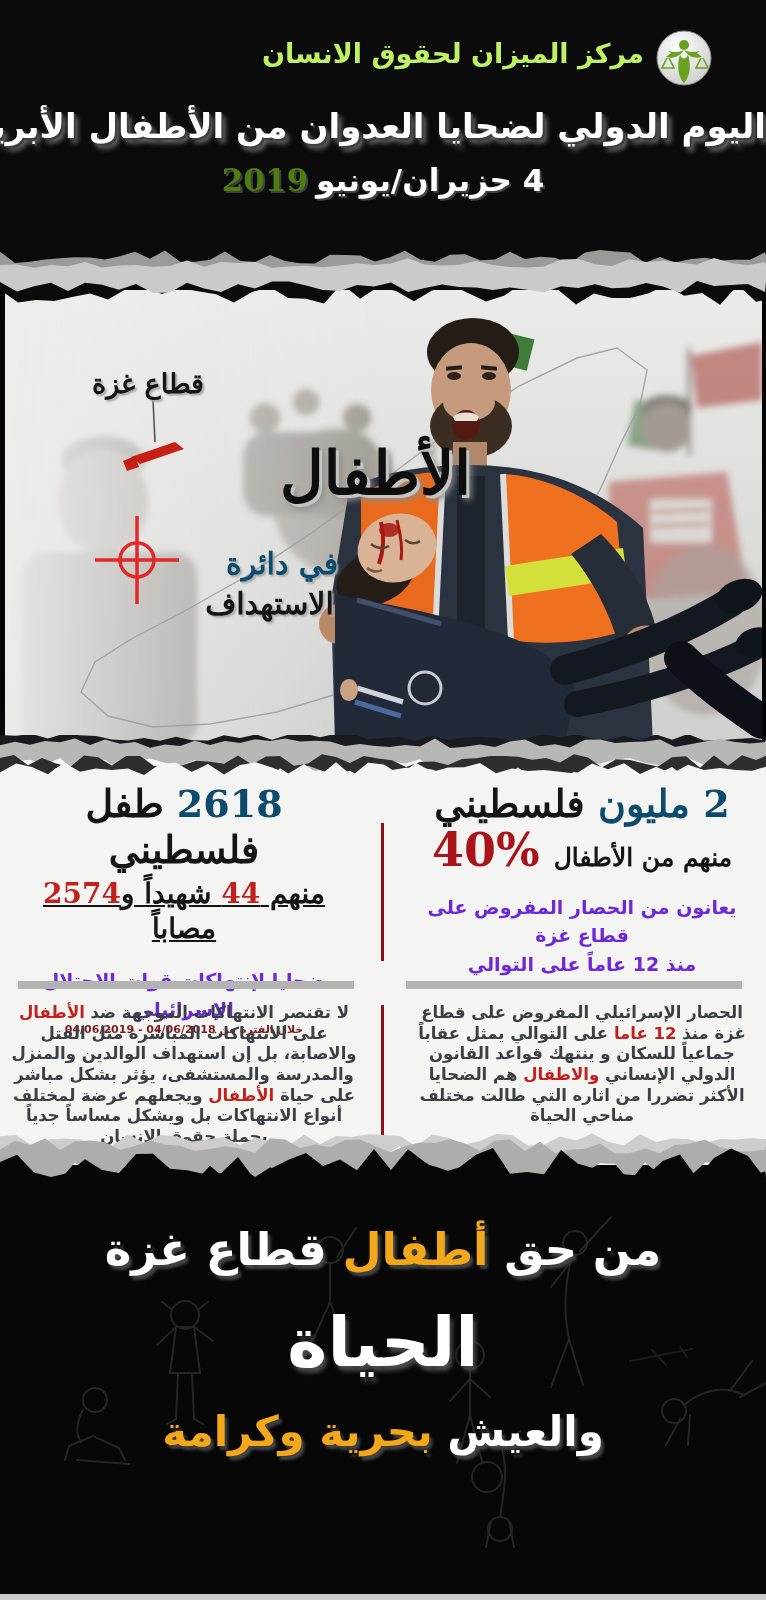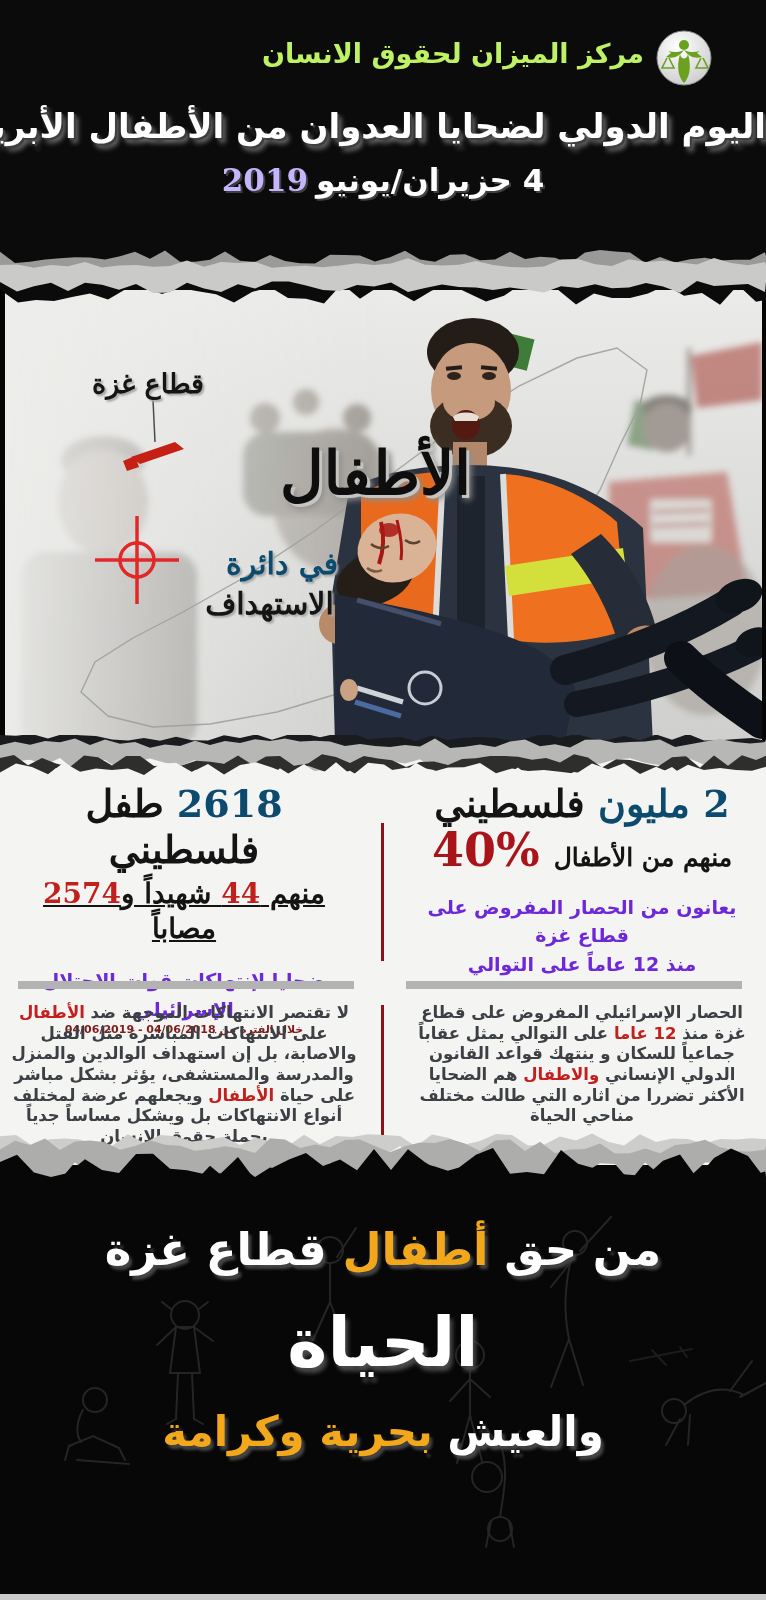--- a/index.html
+++ b/index.html
@@ -9,21 +9,21 @@
   
   .header { position: absolute; top: 0; left: 0; width: 766px; height: 290px; background: #0b0b0b; }
   .logo-wrap { position: absolute; top: 30px; right: 54px; width: 56px; height: 56px; }
   .org-name { position: absolute; top: 38px; right: 122px; direction: rtl; font-size: 27px; font-weight: bold;
               color: #bef264; letter-spacing: .5px; white-space: nowrap; }
   .main-title { position: absolute; top: 106px; left: 0; width: 766px; text-align: center; direction: rtl;
                 font-size: 34px; font-weight: bold; color: #ffffff;
                 text-shadow: 2px 2px 0 #3f3f3f, 4px 5px 5px #707070; white-space: nowrap; }
   .date-line { position: absolute; top: 162px; left: 0; width: 766px; text-align: center; direction: rtl;
                font-size: 31px; font-weight: bold; color: #ffffff; text-shadow: 2px 2px 0 #3f3f3f; }
-  .date-year { font-family: "DejaVu Serif", serif; color: #c4b5fd; font-weight: bold; padding-right: 8px; }
+  .date-year { font-family: "DejaVu Serif", serif; color: #4d7c0f; font-weight: bold; padding-right: 8px; }
 
   
   .hero { position: absolute; top: 290px; left: 0; width: 766px; height: 455px; background: #e4e4e2;
           border-left: 5px solid #050505; border-right: 4px solid #050505; }
   .hero svg.scene { position: absolute; top: 0; left: 0; }
   .map-label { position: absolute; top: 78px; left: 78px; width: 130px; text-align: center; direction: rtl;
                font-family: "DejaVu Serif", serif; font-size: 27px; font-weight: bold; color: #151515;
                text-shadow: 2px 2px 2px #aaaaa8; }
   .hero-headline { position: absolute; top: 148px; left: 228px; width: 285px; text-align: center; direction: rtl;
                    font-family: "DejaVu Serif", serif; font-size: 60px; font-weight: bold; color: #0e0e0e;

